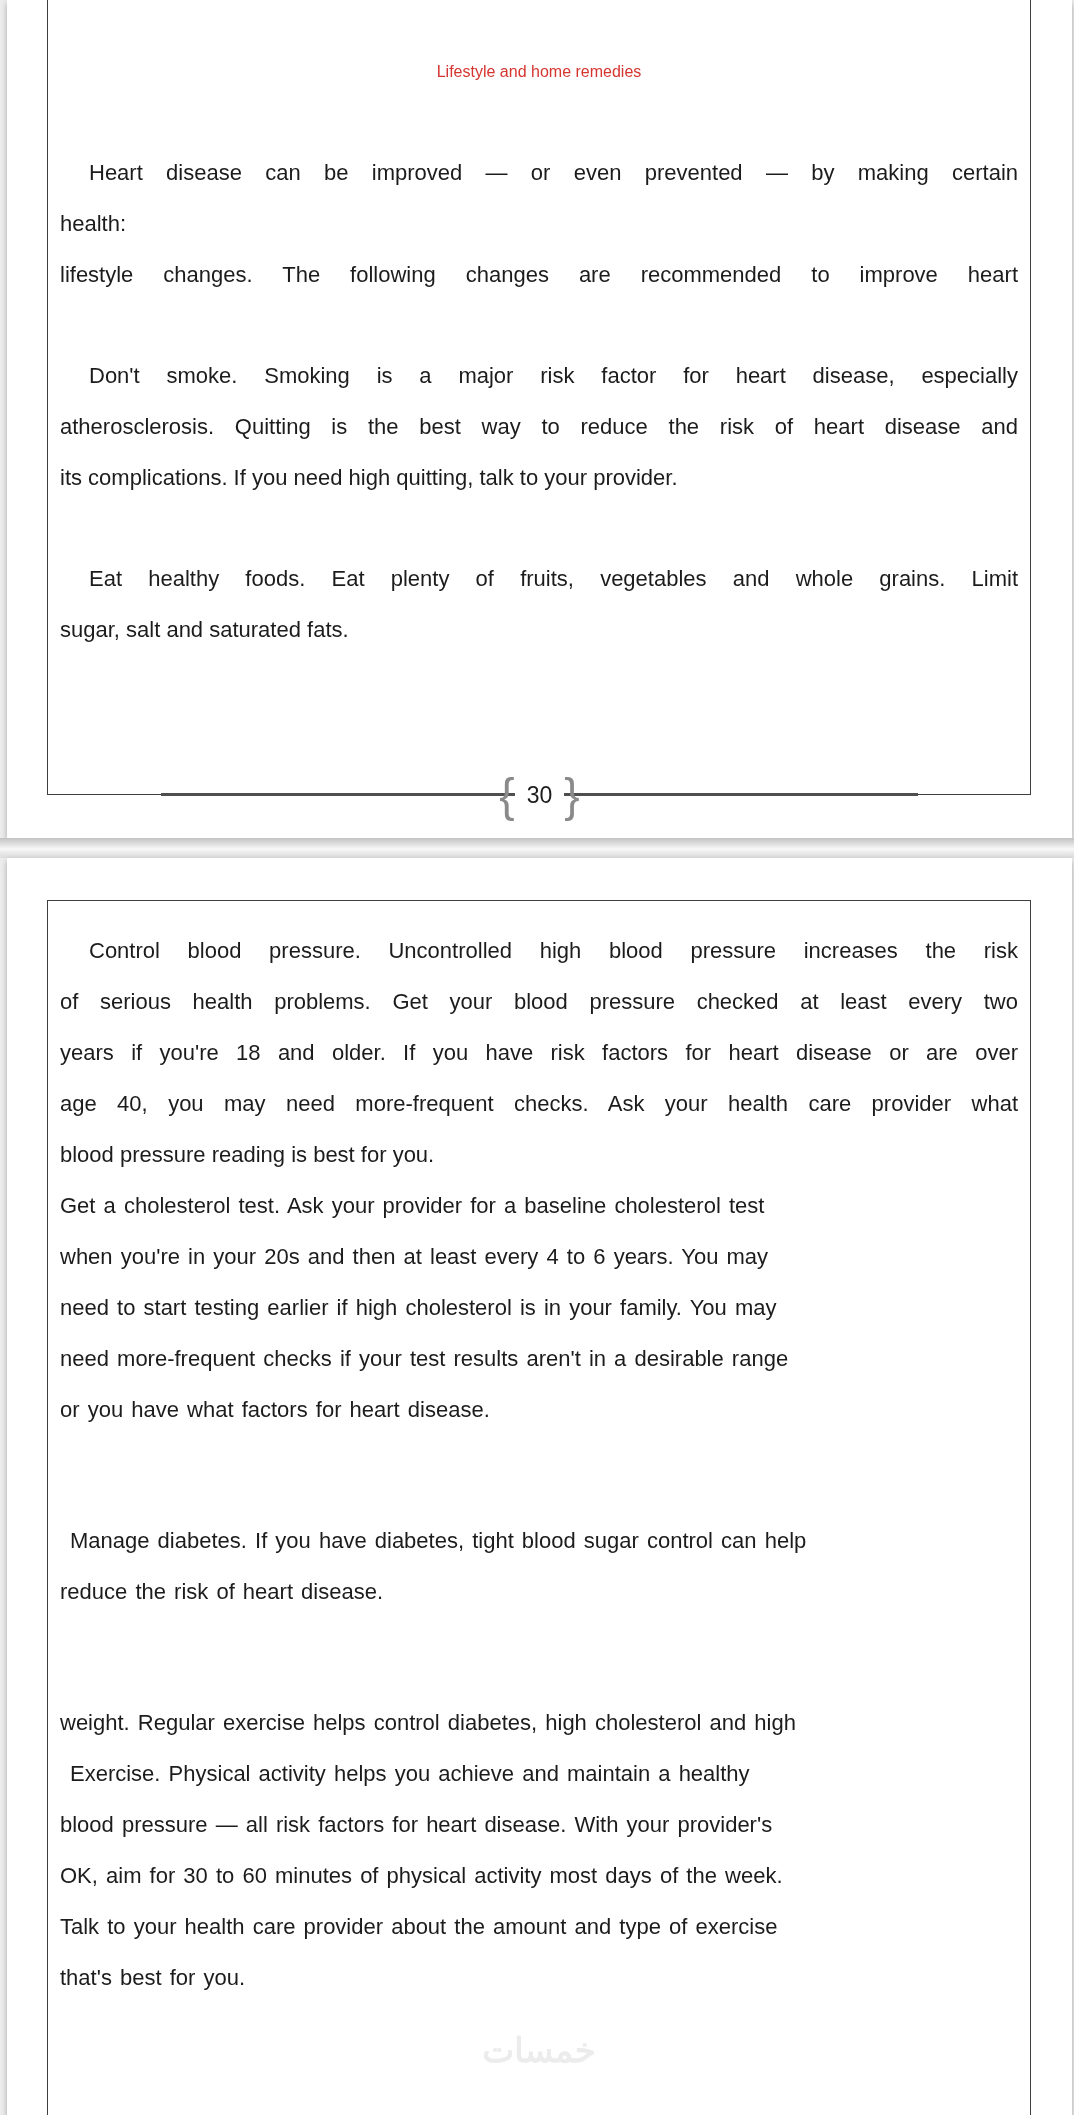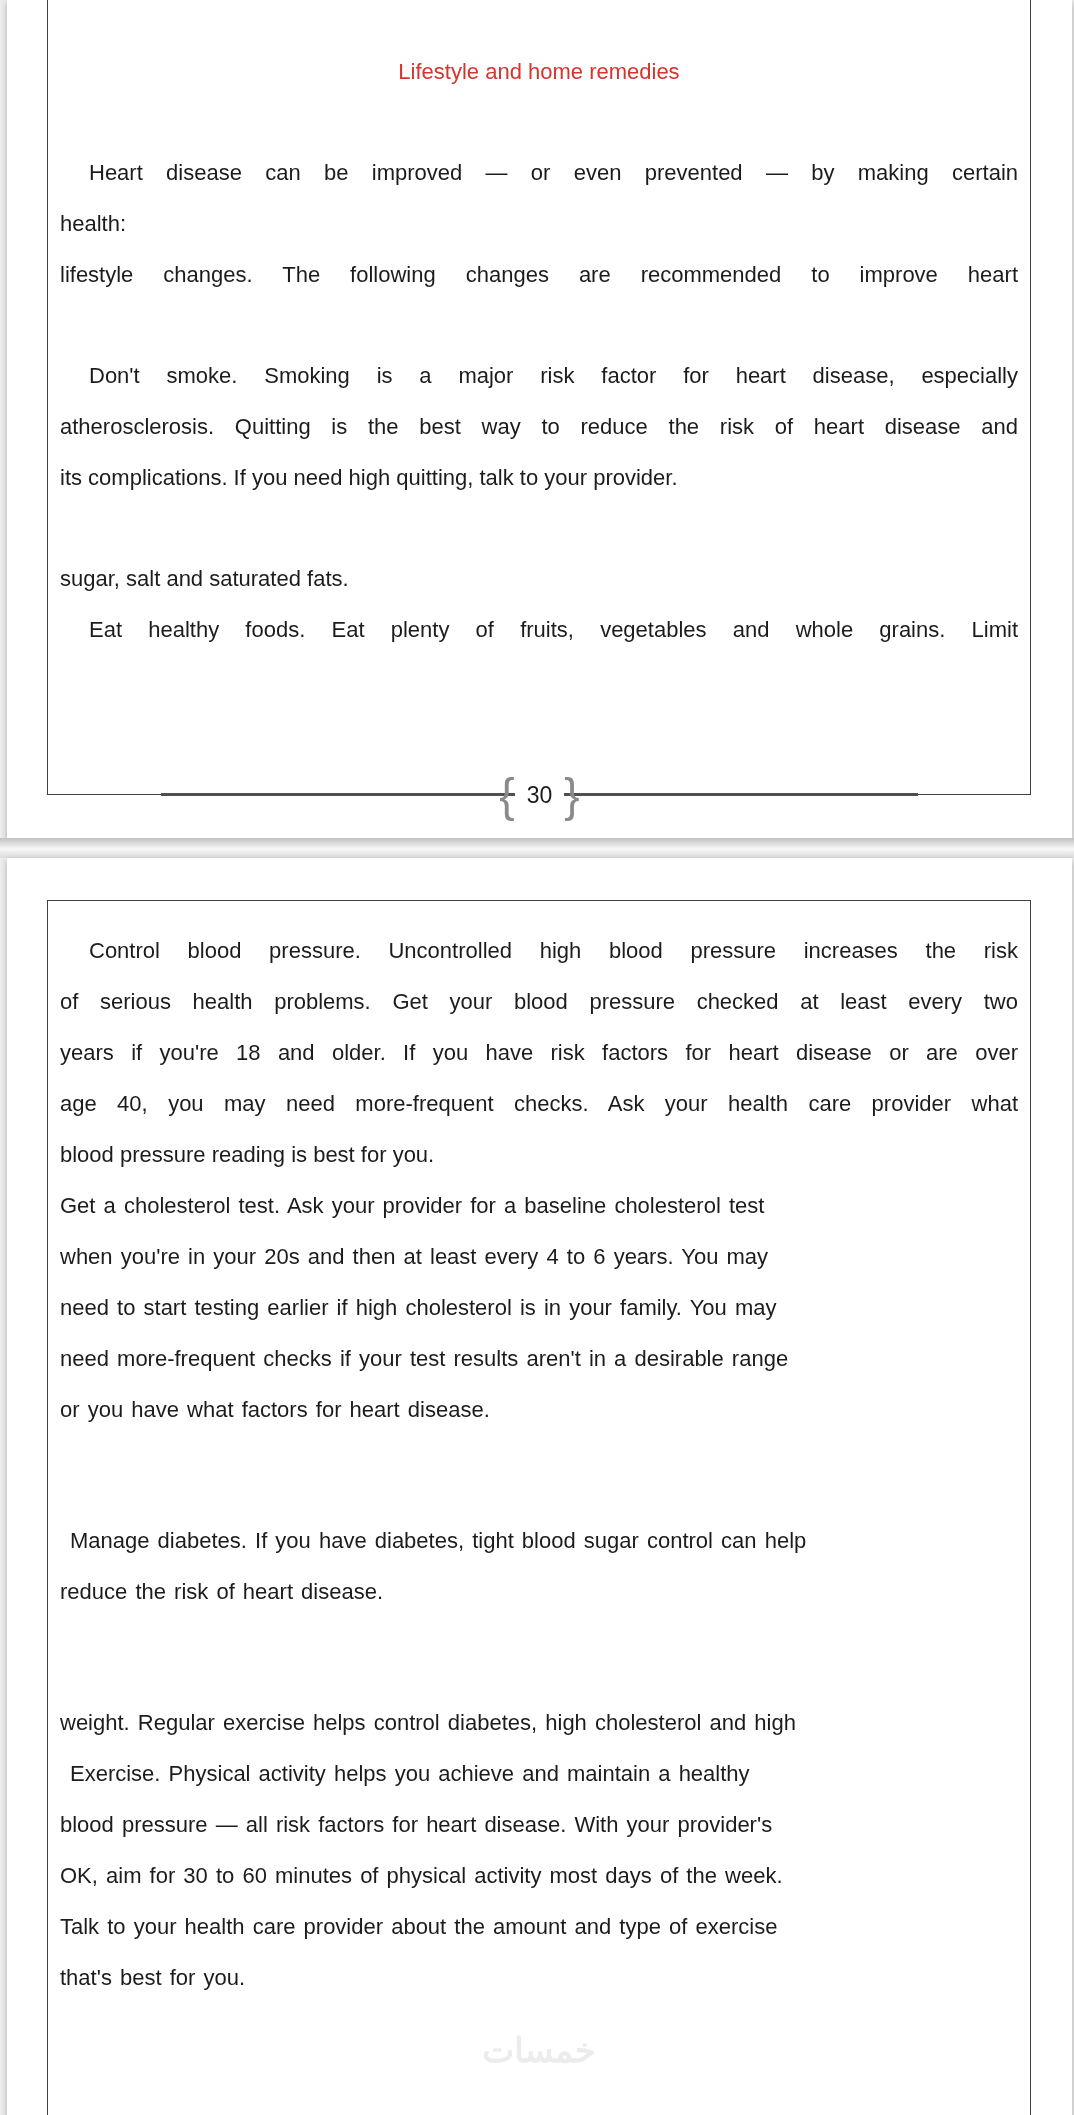--- a/index.html
+++ b/index.html
@@ -30,21 +30,21 @@
   .content{
     position:absolute;left:0;top:0;right:0;
     padding:0 12px;
     font-size:22px;line-height:51px;
   }
   .content-1{padding-top:52px;}
   .content-2{padding-top:24px;}
   .doc-title{
     text-align:center;
     color:var(--title_red,#d5342f);
-    font-size:22px;line-height:51px;
+    font-size:16px;line-height:51px;
   }
   .para{margin:0;}
   .gap-line{margin-top:50px;}
   .gap-large{margin-top:80px;}
   .line{white-space:nowrap;}
   .just .line.jl{white-space:normal;text-align:justify;text-align-last:justify;}
   .left .line{word-spacing:2px;}
   .line.ind-lg{text-indent:29px;}
   .line.ind-sm{text-indent:10px;}
   .footer{
@@ -86,22 +86,22 @@
             <div class="line jl ind-lg">Heart disease can be improved — or even prevented — by making certain</div>
             <div class="line">health:</div>
             <div class="line jl">lifestyle changes. The following changes are recommended to improve heart</div>
           </div>
           <div class="para just gap-line">
             <div class="line jl ind-lg">Don't smoke. Smoking is a major risk factor for heart disease, especially</div>
             <div class="line jl">atherosclerosis. Quitting is the best way to reduce the risk of heart disease and</div>
             <div class="line">its complications. If you need high quitting, talk to your provider.</div>
           </div>
           <div class="para just gap-line">
+            <div class="line jl ind-lg">Eat healthy foods. Eat plenty of fruits, vegetables and whole grains. Limit</div>
             <div class="line">sugar, salt and saturated fats.</div>
-            <div class="line jl ind-lg">Eat healthy foods. Eat plenty of fruits, vegetables and whole grains. Limit</div>
           </div>
         </div>
     </div>
   </div>
   <div class="footer">
     <div class="footer-rule"></div>
     <div class="footer-badge">
       <span class="brace">{</span>
       <span class="pagenum">30</span>
       <span class="brace">}</span>

